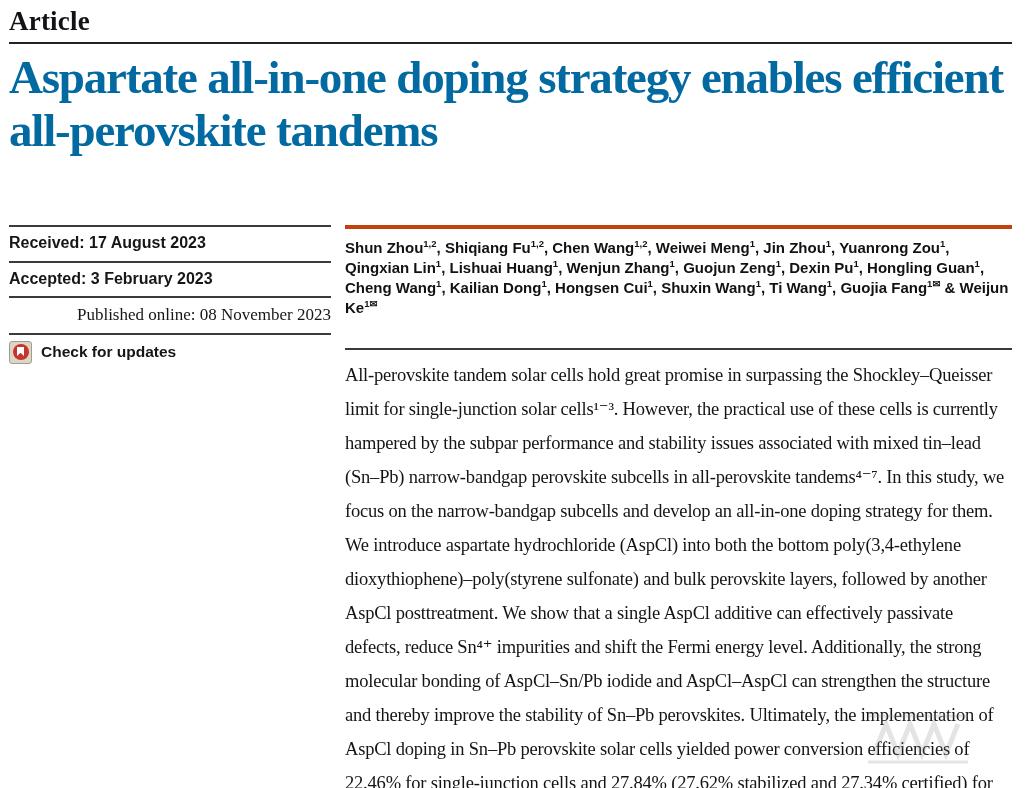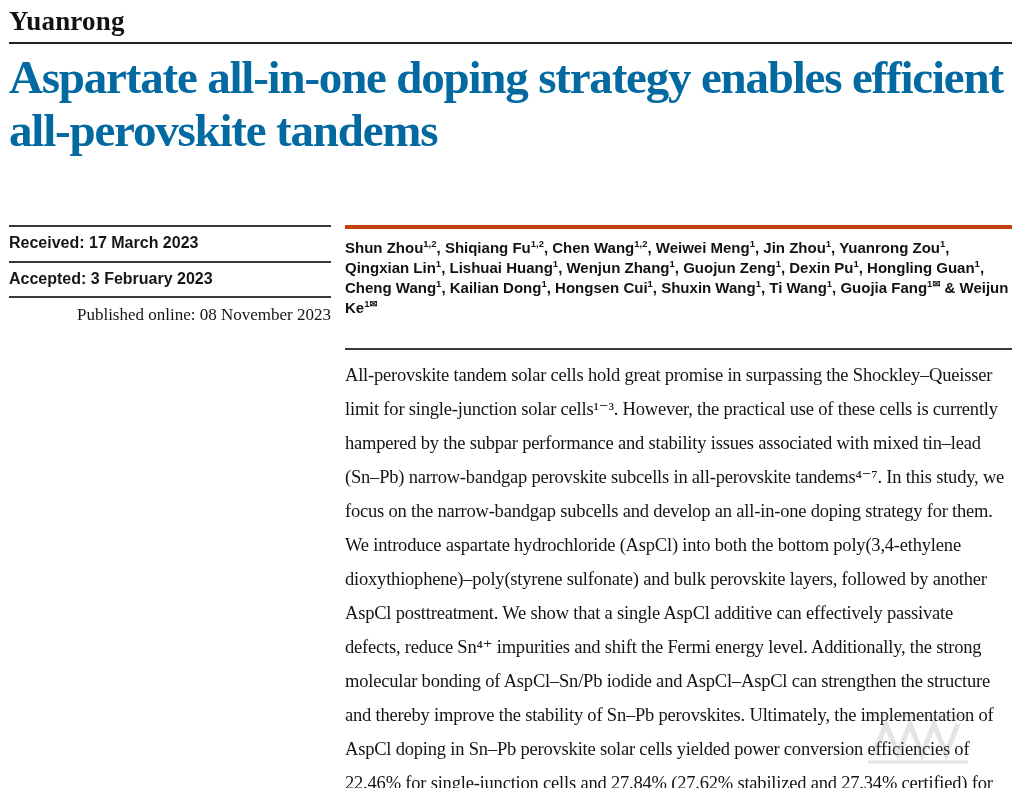--- a/index.html
+++ b/index.html
@@ -112,31 +112,39 @@
     width: 104px; height: 58px;
     opacity: 0.22;
     pointer-events: none;
   }
 </style>
 </head>
 <body>
 
 <div class="page">
 
-  <div class="kicker">Yuanrong</div>
+  <div class="kicker">Article</div>
   <hr class="top-rule">
 
   <h1 class="title">Aspartate all-in-one doping strategy enables efficient all-perovskite tandems</h1>
 
   <div class="columns">
 
     <aside class="meta-col">
-      <div class="meta-row">Received: 17 March 2023</div>
+      <div class="meta-row">Received: 17 August 2023</div>
       <div class="meta-row">Accepted: 3 February 2023</div>
       <div class="meta-row serif">Published online: 08 November 2023</div>
+      <div class="meta-row check">
+        <span class="cm-box">
+          <span class="cm-circle">
+              <span class="cm-mark"></span>
+            </span>
+        </span>
+        <span>Check for updates</span>
+      </div>
     </aside>
 
     <main class="main-col">
       <div class="authors"><span>Shun Zhou<sup>1,2</sup></span>, <span>Shiqiang Fu<sup>1,2</sup></span>, <span>Chen Wang<sup>1,2</sup></span>, <span>Weiwei Meng<sup>1</sup></span>, <span>Jin Zhou<sup>1</sup></span>, <span>Yuanrong Zou<sup>1</sup></span>, <span>Qingxian Lin<sup>1</sup></span>, <span>Lishuai Huang<sup>1</sup></span>, <span>Wenjun Zhang<sup>1</sup></span>, <span>Guojun Zeng<sup>1</sup></span>, <span>Dexin Pu<sup>1</sup></span>, <span>Hongling Guan<sup>1</sup></span>, <span>Cheng Wang<sup>1</sup></span>, <span>Kailian Dong<sup>1</sup></span>, <span>Hongsen Cui<sup>1</sup></span>, <span>Shuxin Wang<sup>1</sup></span>, <span>Ti Wang<sup>1</sup></span>, <span>Guojia Fang<sup>1✉</sup></span> &amp; <span>Weijun Ke<sup>1✉</sup></span></div>
       <p class="abstract">All-perovskite tandem solar cells hold great promise in surpassing the Shockley–Queisser limit for single-junction solar cells¹⁻³. However, the practical use of these cells is currently hampered by the subpar performance and stability issues associated with mixed tin–lead (Sn–Pb) narrow-bandgap perovskite subcells in all-perovskite tandems⁴⁻⁷. In this study, we focus on the narrow-bandgap subcells and develop an all-in-one doping strategy for them. We introduce aspartate hydrochloride (AspCl) into both the bottom poly(3,4-ethylene dioxythiophene)–poly(styrene sulfonate) and bulk perovskite layers, followed by another AspCl posttreatment. We show that a single AspCl additive can effectively passivate defects, reduce Sn⁴⁺ impurities and shift the Fermi energy level. Additionally, the strong molecular bonding of AspCl–Sn/Pb iodide and AspCl–AspCl can strengthen the structure and thereby improve the stability of Sn–Pb perovskites. Ultimately, the implementation of AspCl doping in Sn–Pb perovskite solar cells yielded power conversion efficiencies of 22.46% for single-junction cells and 27.84% (27.62% stabilized and 27.34% certified) for tandems with 95% retention after being stored in an N₂-filled glovebox for 2,000 h. These results suggest that all-in-one AspCl doping is a favourable strategy for enhancing the efficiency and stability of single-junction Sn–Pb perovskite solar cells and their tandems.</p>
     </main>
 
   </div>
 
   <div class="watermark">

